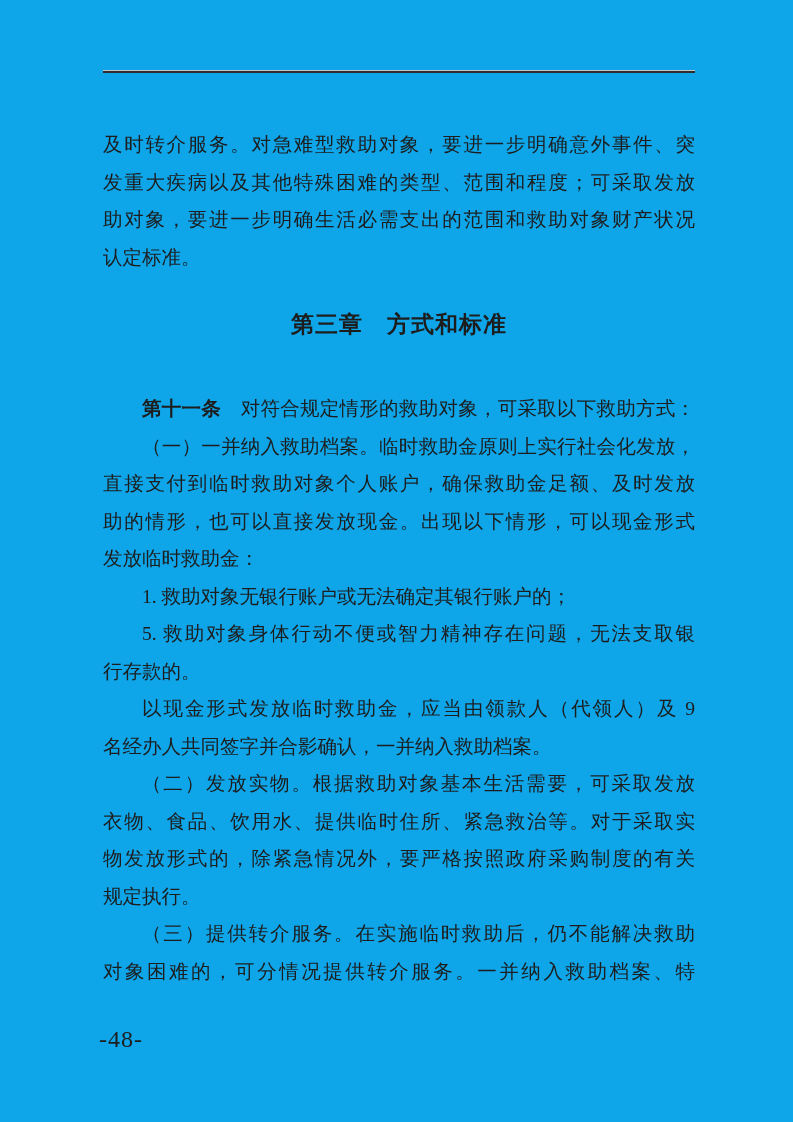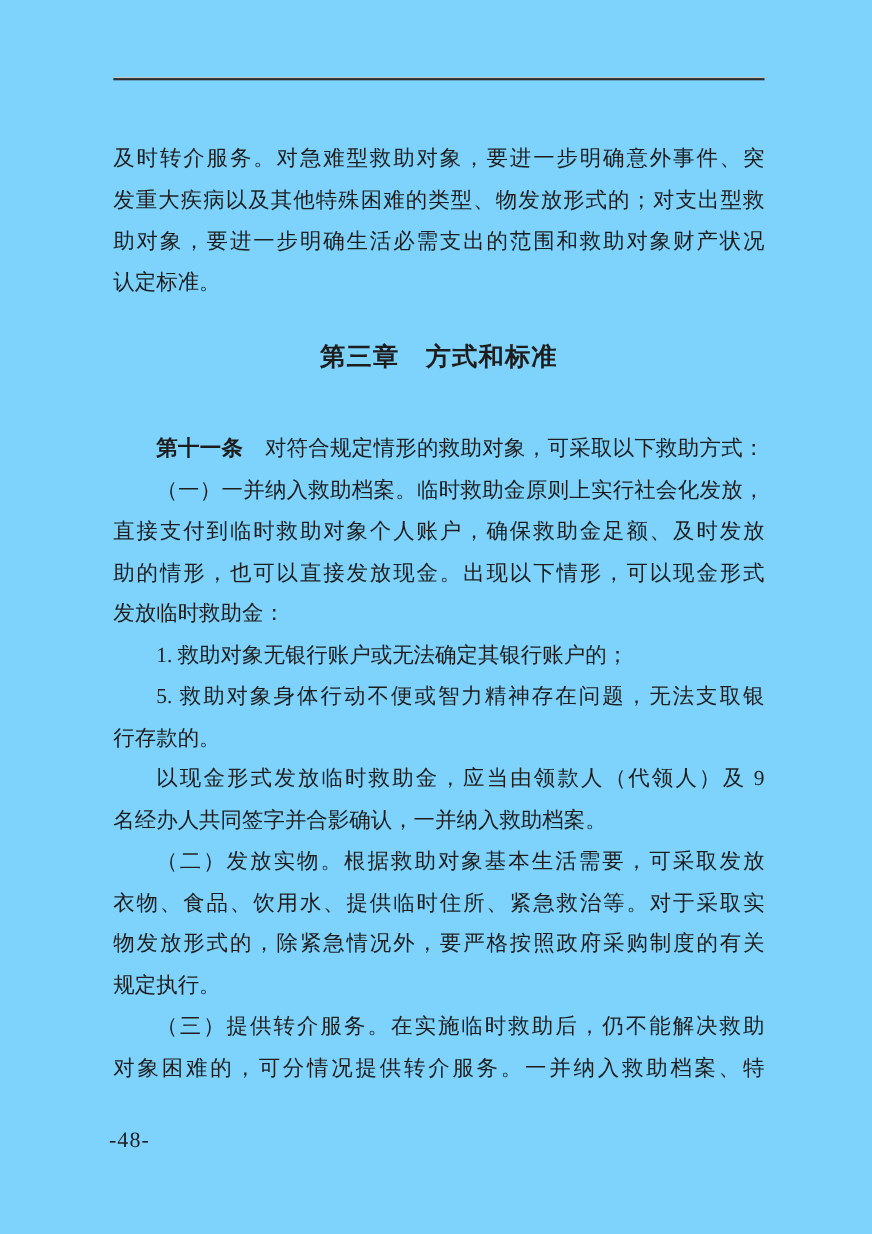--- a/index.html
+++ b/index.html
@@ -4,21 +4,21 @@
 <style>
   html, body { margin: 0; padding: 0; }
   body {
     width: 793px; height: 1122px;
     background: #ffffff;
     position: relative;
     font-family: "Liberation Serif", "DejaVu Serif", serif;
     color: #1d1d1d;
     overflow: hidden;
   }
-  .page { position: absolute; inset: 0; background: #7dd3fc; }
+  .page { position: absolute; inset: 0; background: #0ea5e9; }
 
   .header-rule {
     position: absolute;
     left: 103px; top: 70px;
     width: 592px; height: 0;
     border-top: 1px solid #c6c6c6;
     border-bottom: 2px solid #2e2e2e;
   }
 
   .content {
@@ -48,35 +48,35 @@
   .line.indent { text-indent: 2em; }
 
   .bold-heiti {
     font-weight: bold;
     font-family: "Liberation Sans", "DejaVu Sans", sans-serif;
   }
 
   .footer-page-number {
     position: absolute;
     left: 99px; top: 1026px;
-    font-size: 20px;
+    font-size: 24px;
     letter-spacing: 1px;
     font-family: "Liberation Serif", "DejaVu Serif", serif;
     color: #1d1d1d;
   }
 </style>
 </head>
 <body>
 
 <div class="page">
   <div class="header-rule"></div>
   <main class="content">
       <div class="block paragraph">
         <div class="line jfull"><span class="seg">及时转介服务。对急难型救助对象，要进一步明确意外事件、突</span></div>
-        <div class="line jfull"><span class="seg">发重大疾病以及其他特殊困难的类型、物发放形式的；对支出型救</span></div>
+        <div class="line jfull"><span class="seg">发重大疾病以及其他特殊困难的类型、范围和程度；可采取发放</span></div>
         <div class="line jfull"><span class="seg">助对象，要进一步明确生活必需支出的范围和救助对象财产状况</span></div>
         <div class="line"><span class="seg">认定标准。</span></div>
       </div>
       <div class="block heading">
         <div class="line"><span class="seg bold-heiti">第三章　方式和标准</span></div>
       </div>
       <div class="block article">
         <div class="line jfull indent"><span class="seg bold-heiti">第十一条</span><span class="seg">　对符合规定情形的救助对象，可采取以下救助方式：</span></div>
       </div>
       <div class="block paragraph">

